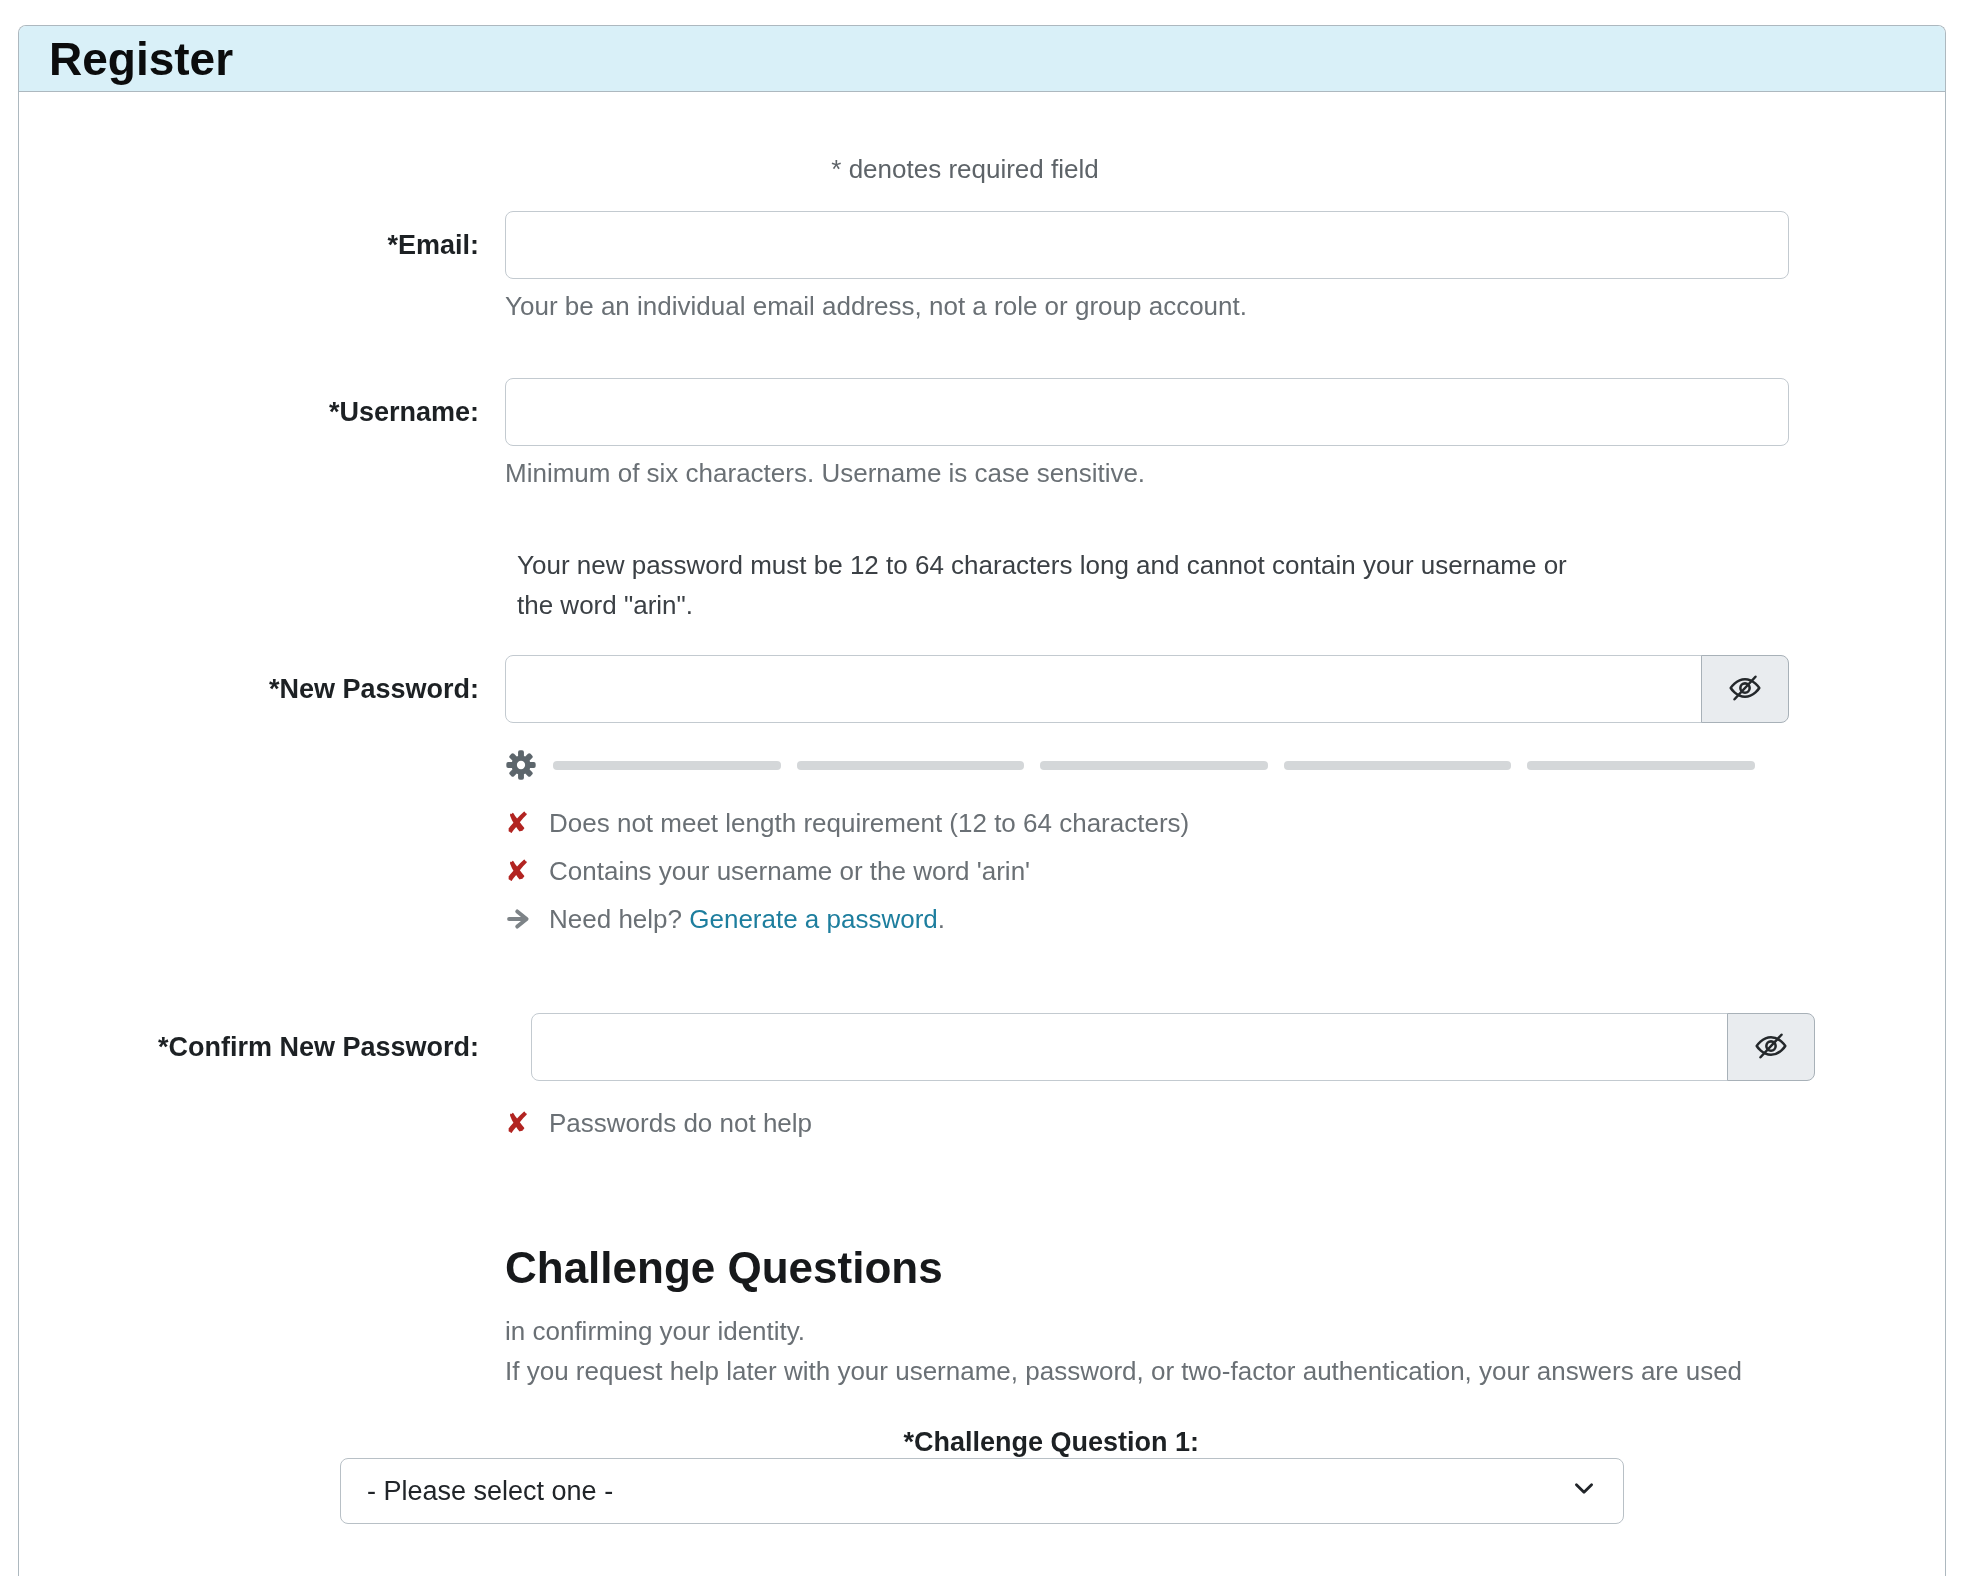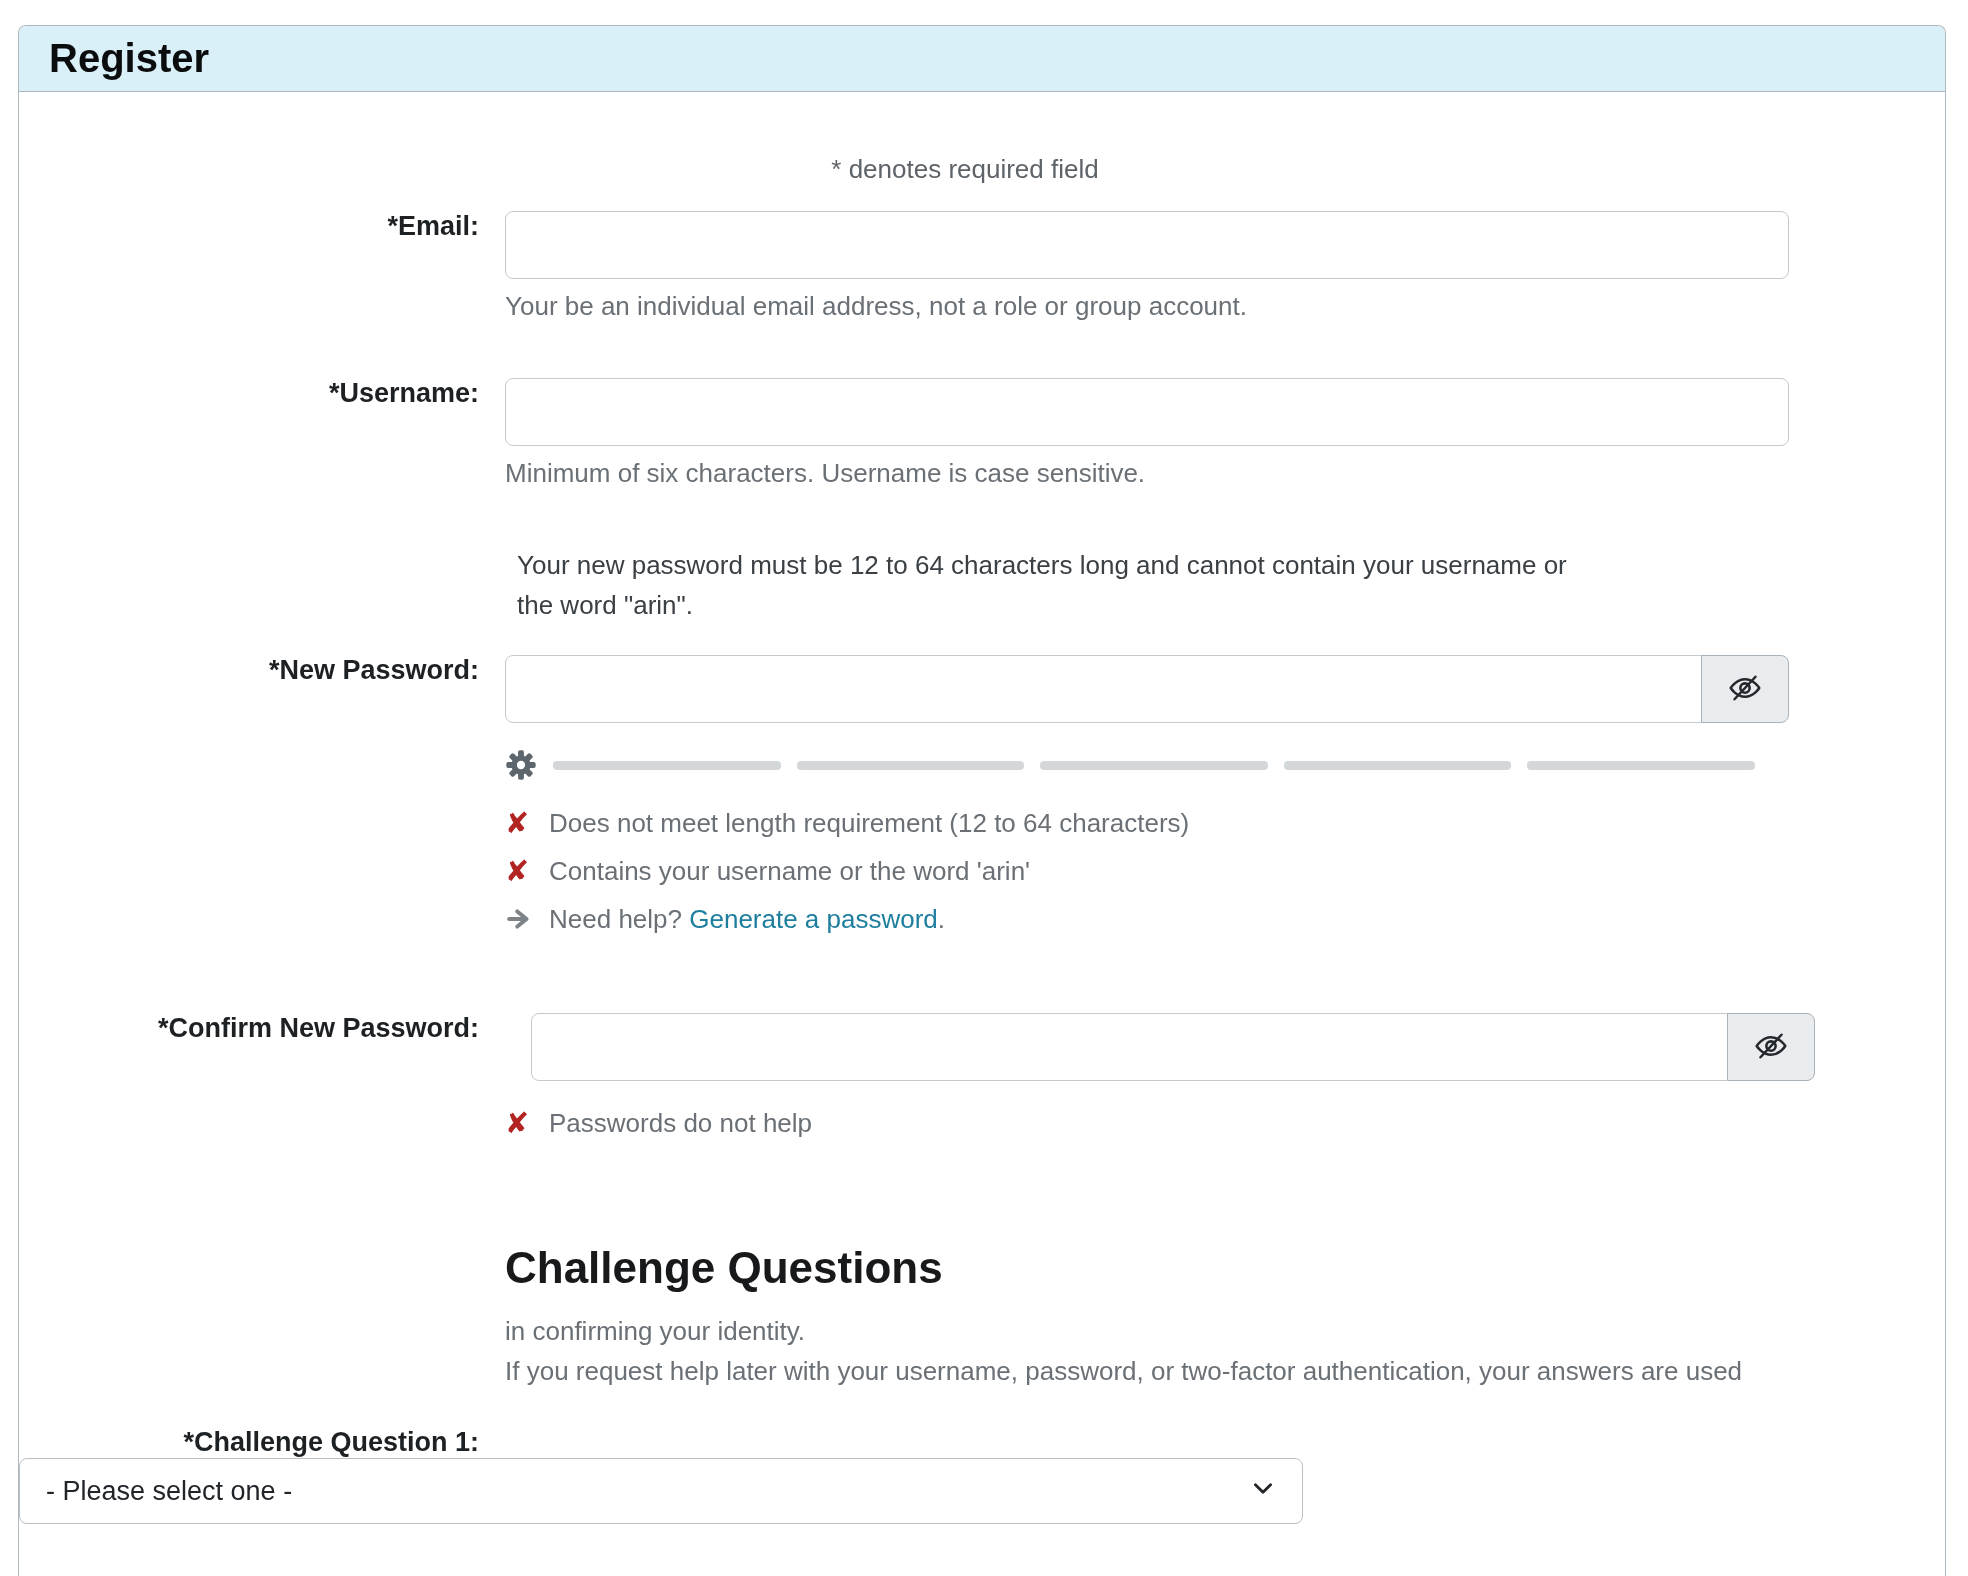--- a/index.html
+++ b/index.html
@@ -6,26 +6,26 @@
   html,body { margin:0; padding:0; }
   body {
     width:1968px; height:1576px; overflow:hidden; background:#ffffff;
     font-family:"Liberation Sans","DejaVu Sans",sans-serif; color:#212529;
   }
   .panel { margin:25px 22px 0 18px; border:1px solid #adb8bf; border-bottom:none; border-radius:8px 8px 0 0; }
   .panel-header {
     background:#d9f0f8; border-bottom:1px solid #adb8bf; border-radius:7px 7px 0 0;
     height:66px; display:flex; align-items:center; padding-left:30px;
   }
-  .panel-header h1 { margin:0; font-size:40px; font-weight:bold; color:#0b0c0d; }
+  .panel-header h1 { margin:0; font-size:46px; font-weight:bold; color:#0b0c0d; }
   .panel-body { padding-top:62px; }
 
   .required-note { text-align:center; padding-right:34px; color:#5d6368; font-size:26px; margin-bottom:26px; }
 
-  .form-row { display:flex; }
+  .form-row { display:flex; align-items:center; }
   .lbl { width:486px; padding-right:26px; text-align:right; font-weight:bold; font-size:27px; color:#1d2124; }
   .field { width:1284px; }
   .txt {
     width:100%; height:68px; border:1px solid #c3cad0; border-radius:8px;
     font-size:26px; padding:0 18px; outline:none; color:#212529; background:#fff;
   }
   .group { display:flex; }
   .group .txt { flex:1; border-radius:8px 0 0 8px; }
   .eye-btn {
     width:88px; height:68px; background:#e9ecef; border:1px solid #a8b1b8;

